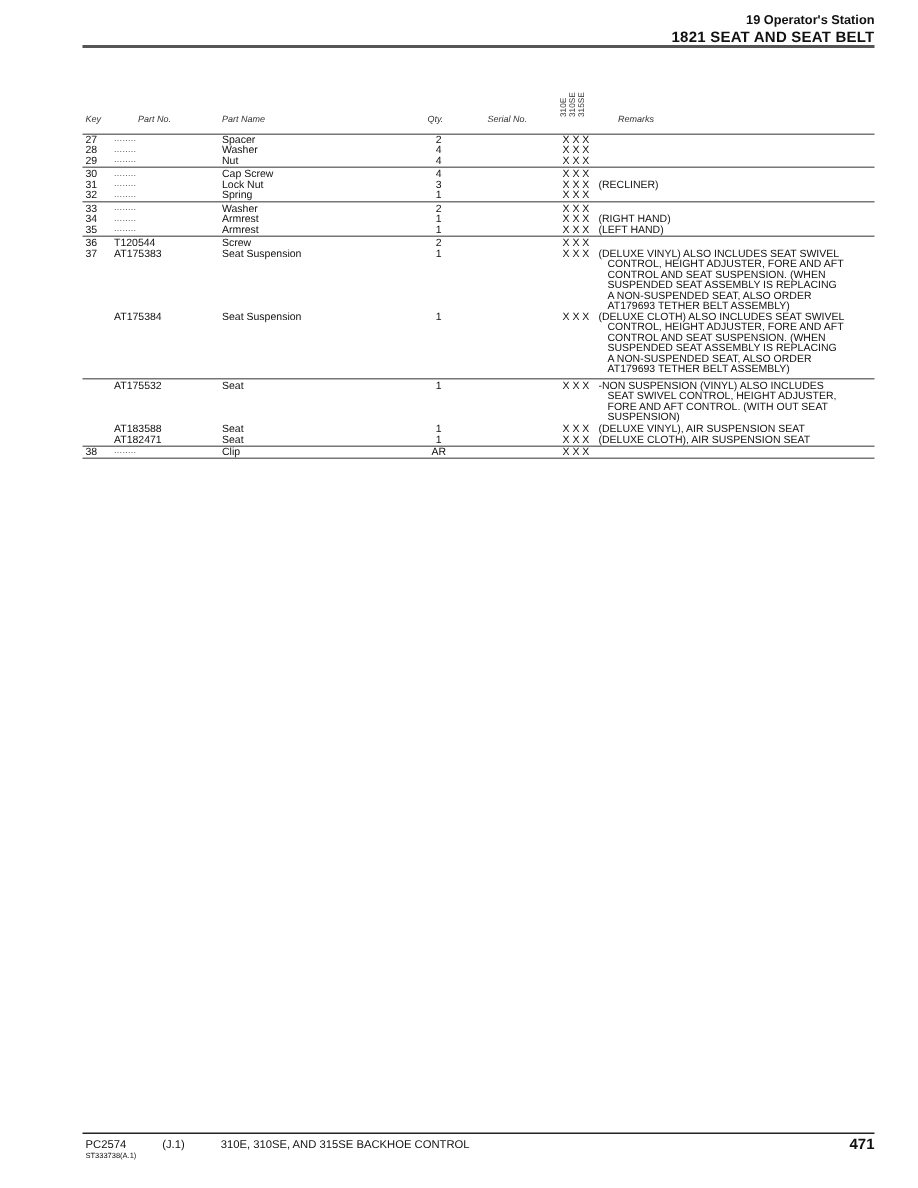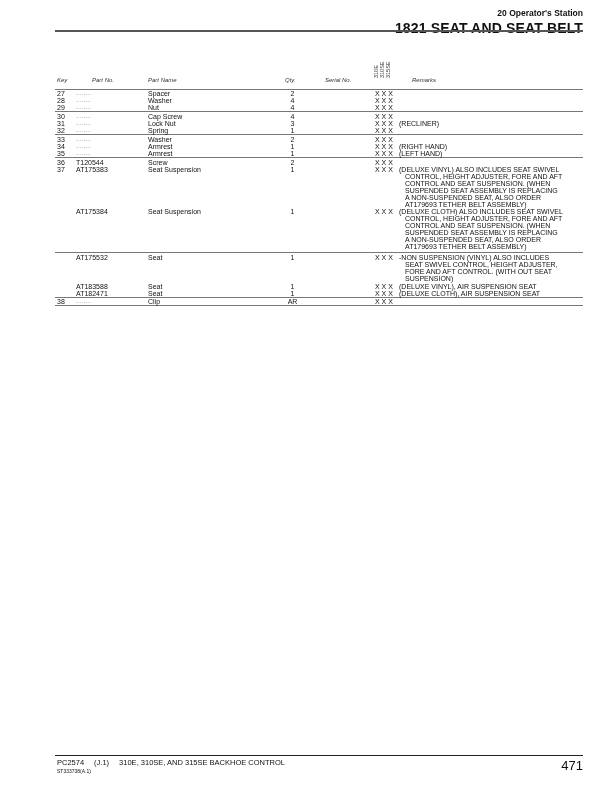--- a/index.html
+++ b/index.html
@@ -1,43 +1,43 @@
 <!DOCTYPE html>
 <html><head>
   <meta charset="utf-8">
   <style>
     html, body { margin: 0; padding: 0; background: #ffffff; }
     body { width: 612px; height: 792px; position: relative; overflow: hidden;
            font-family: "Liberation Sans", "DejaVu Sans", sans-serif; color: #111; }
     .abs { position: absolute; }
     .hdr-sec { right: 29px; top: 8px; font-size: 8.5px; font-weight: bold; text-align: right; white-space: nowrap; }
-    .hdr-title { right: 29px; top: 20px; font-size: 14px; font-weight: bold; text-align: right; white-space: nowrap; letter-spacing: 0.15px; }
+    .hdr-title { right: 29px; top: 20px; font-size: 10px; font-weight: bold; text-align: right; white-space: nowrap; letter-spacing: 0.15px; }
     .rule-top { left: 55px; top: 30px; width: 528px; height: 2px; background: #555; }
     .colhead { top: 77px; font-size: 6px; font-style: italic; color: #333; white-space: nowrap; }
     .model-head { top: 56px; font-size: 5.5px; color: #333; writing-mode: vertical-rl; transform: rotate(180deg); height: 22px; text-align: left; white-space: nowrap; line-height: 6px; }
     .hline { left: 55px; width: 528px; height: 1px; background: #777; }
     .row { font-size: 7px; line-height: 7px; white-space: nowrap; }
     .key { left: 57px; }
     .pno { left: 76px; }
     .pname { left: 148px; }
     .qty { left: 280px; width: 25px; text-align: center; }
     .xxx { left: 375px; }
     .remark { left: 399px; }
     .rem-cont { left: 405px; }
     .dots { color: #555; font-size: 6px; letter-spacing: 0.2px; }
     .rule-bot { left: 55px; top: 755px; width: 528px; height: 1px; background: #222; }
     .foot1 { left: 57px; top: 758px; font-size: 7.5px; white-space: nowrap; }
-    .foot1 span { margin-right: 10px; }
+    .foot1 span { margin-right: 24px; }
     .foot2 { left: 57px; top: 768px; font-size: 5px; white-space: nowrap; }
-    .pagenum { right: 29px; top: 758px; font-size: 13px; font-weight: normal; }
+    .pagenum { right: 29px; top: 758px; font-size: 10px; font-weight: bold; }
   </style>
 </head>
 <body>
 
-<div class="abs hdr-sec">20 Operator's Station</div>
+<div class="abs hdr-sec">19 Operator's Station</div>
 <div class="abs hdr-title">1821 SEAT AND SEAT BELT</div>
 <div class="abs rule-top"></div>
 
 <div class="abs colhead" style="left:57px">Key</div>
 <div class="abs colhead" style="left:92px">Part No.</div>
 <div class="abs colhead" style="left:148px">Part Name</div>
 <div class="abs colhead" style="left:285px">Qty.</div>
 <div class="abs colhead" style="left:325px">Serial No.</div>
 <div class="abs model-head" style="left:373px">310E</div>
 <div class="abs model-head" style="left:379px">310SE</div>

